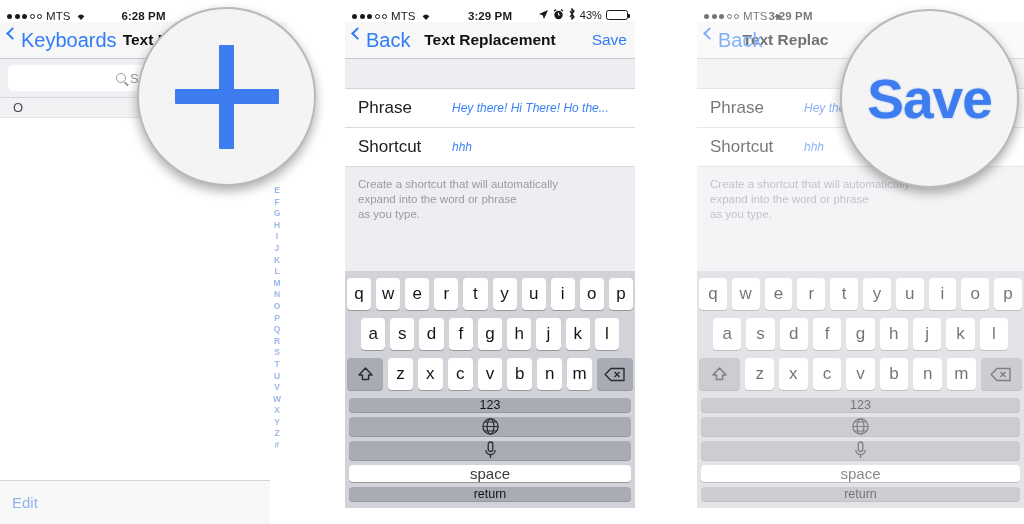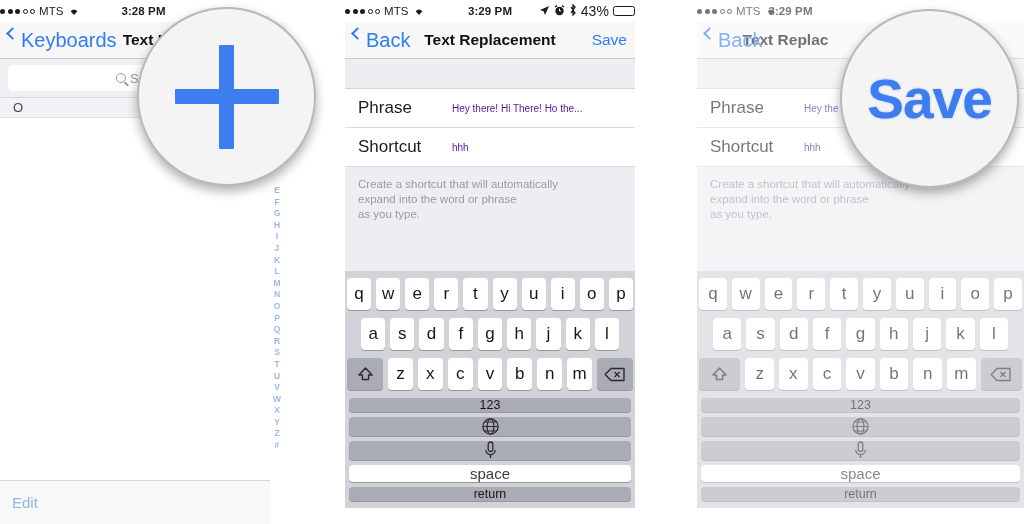--- a/index.html
+++ b/index.html
@@ -16,37 +16,37 @@
     position: absolute; top: 0; height: 524px;
     background: #ffffff; overflow: hidden;
   }
   #panel-1 { left: 0;   width: 287px; }
   #panel-2 { left: 345px; width: 290px; }
   #panel-3 { left: 697px; width: 327px; }
   #panel-3 .dimmable { opacity: .60; }
 
   
   .statusbar {
-    height: 22px; display: flex; align-items: center;
+    height: 22px; display: flex; align-items: flex-end;
     font-size: 11.5px; color: #1b1b1b; letter-spacing: .1px;
-    padding: 0 0; background: #ffffff; position: relative;
+    padding: 0 7px; background: #ffffff; position: relative;
   }
   .sb-left { display: flex; align-items: center; gap: 4px; }
   .dots { display: flex; align-items: center; gap: 2.5px; }
   .dot { width: 5px; height: 5px; border-radius: 50%; background: #1b1b1b; }
   .dot.hollow { background: transparent; border: 1px solid #1b1b1b; width: 5px; height: 5px; }
   .carrier { font-size: 11.5px; font-weight: 400; }
   .wifi { display: inline-block; width: 12px; height: 10px; position: relative; }
   .sb-center {
     position: absolute; left: 0; right: 0; text-align: center;
     font-size: 11.5px; font-weight: 600; pointer-events: none;
   }
   .sb-right {
     margin-left: auto; display: flex; align-items: center; gap: 4px;
-    font-size: 14px; z-index: 2;
+    font-size: 11px; z-index: 2;
   }
   .batt {
     width: 22px; height: 10px; border: 1px solid #1b1b1b; border-radius: 2.5px;
     position: relative; padding: 1px;
   }
   .batt::after {
     content: ""; position: absolute; right: -3px; top: 3px;
     width: 2px; height: 4px; background: #1b1b1b; border-radius: 0 1px 1px 0;
   }
   .batt-fill { height: 100%; background: #1b1b1b; border-radius: 1px; }
@@ -111,21 +111,21 @@
     color: #93b3e8; font-size: 15px;
   }
 
   
   .form-gap { height: 30px; background: #eeeef2; border-bottom: 1px solid #d3d3d8; }
   .form-row {
     height: 39px; background: #fff; display: flex; align-items: center;
     border-bottom: 1px solid #d9d9de; padding-left: 13px;
   }
   .form-label { width: 94px; font-size: 17px; color: #1c1c20; }
-  .form-value { font-size: 10px; color: #4c1d95; white-space: nowrap; overflow: hidden; }
+  .form-value { font-size: 12px; color: #3b82f6; white-space: nowrap; overflow: hidden; font-style: italic; }
   .hint {
     background: #eeeef2; padding: 10px 0 0 13px; font-size: 11.5px;
     line-height: 15px; color: #9a9aa2; height: 104px;
   }
 
   
   .keyboard { background: #d1d3d9; padding: 7px 2px 5px; }
   .krow { display: flex; justify-content: center; gap: 5px; margin-bottom: 8px; }
   .krow.r2 { padding: 0 14px; }
   .key {
@@ -178,21 +178,21 @@
             <i class="dot hollow"></i>
             <i class="dot hollow"></i>
         </span>
         <span class="carrier">MTS</span>
         <span class="wifi">
           <svg width="12" height="10" viewBox="0 0 12 10">
               <path d="M6 9 L2.6 5.2 A5 5 0 0 1 9.4 5.2 Z" fill="#1b1b1b"></path>
             </svg>
         </span>
       </div>
-      <div class="sb-center">3:28 PM</div>
+      <div class="sb-center">6:28 PM</div>
     </div>
 
     <div class="navbar">
       <div class="nav-back">
         <span class="chev"></span>
         <span>Keyboards</span>
       </div>
       <div class="nav-title">Text Replacement</div>
     </div>
 

